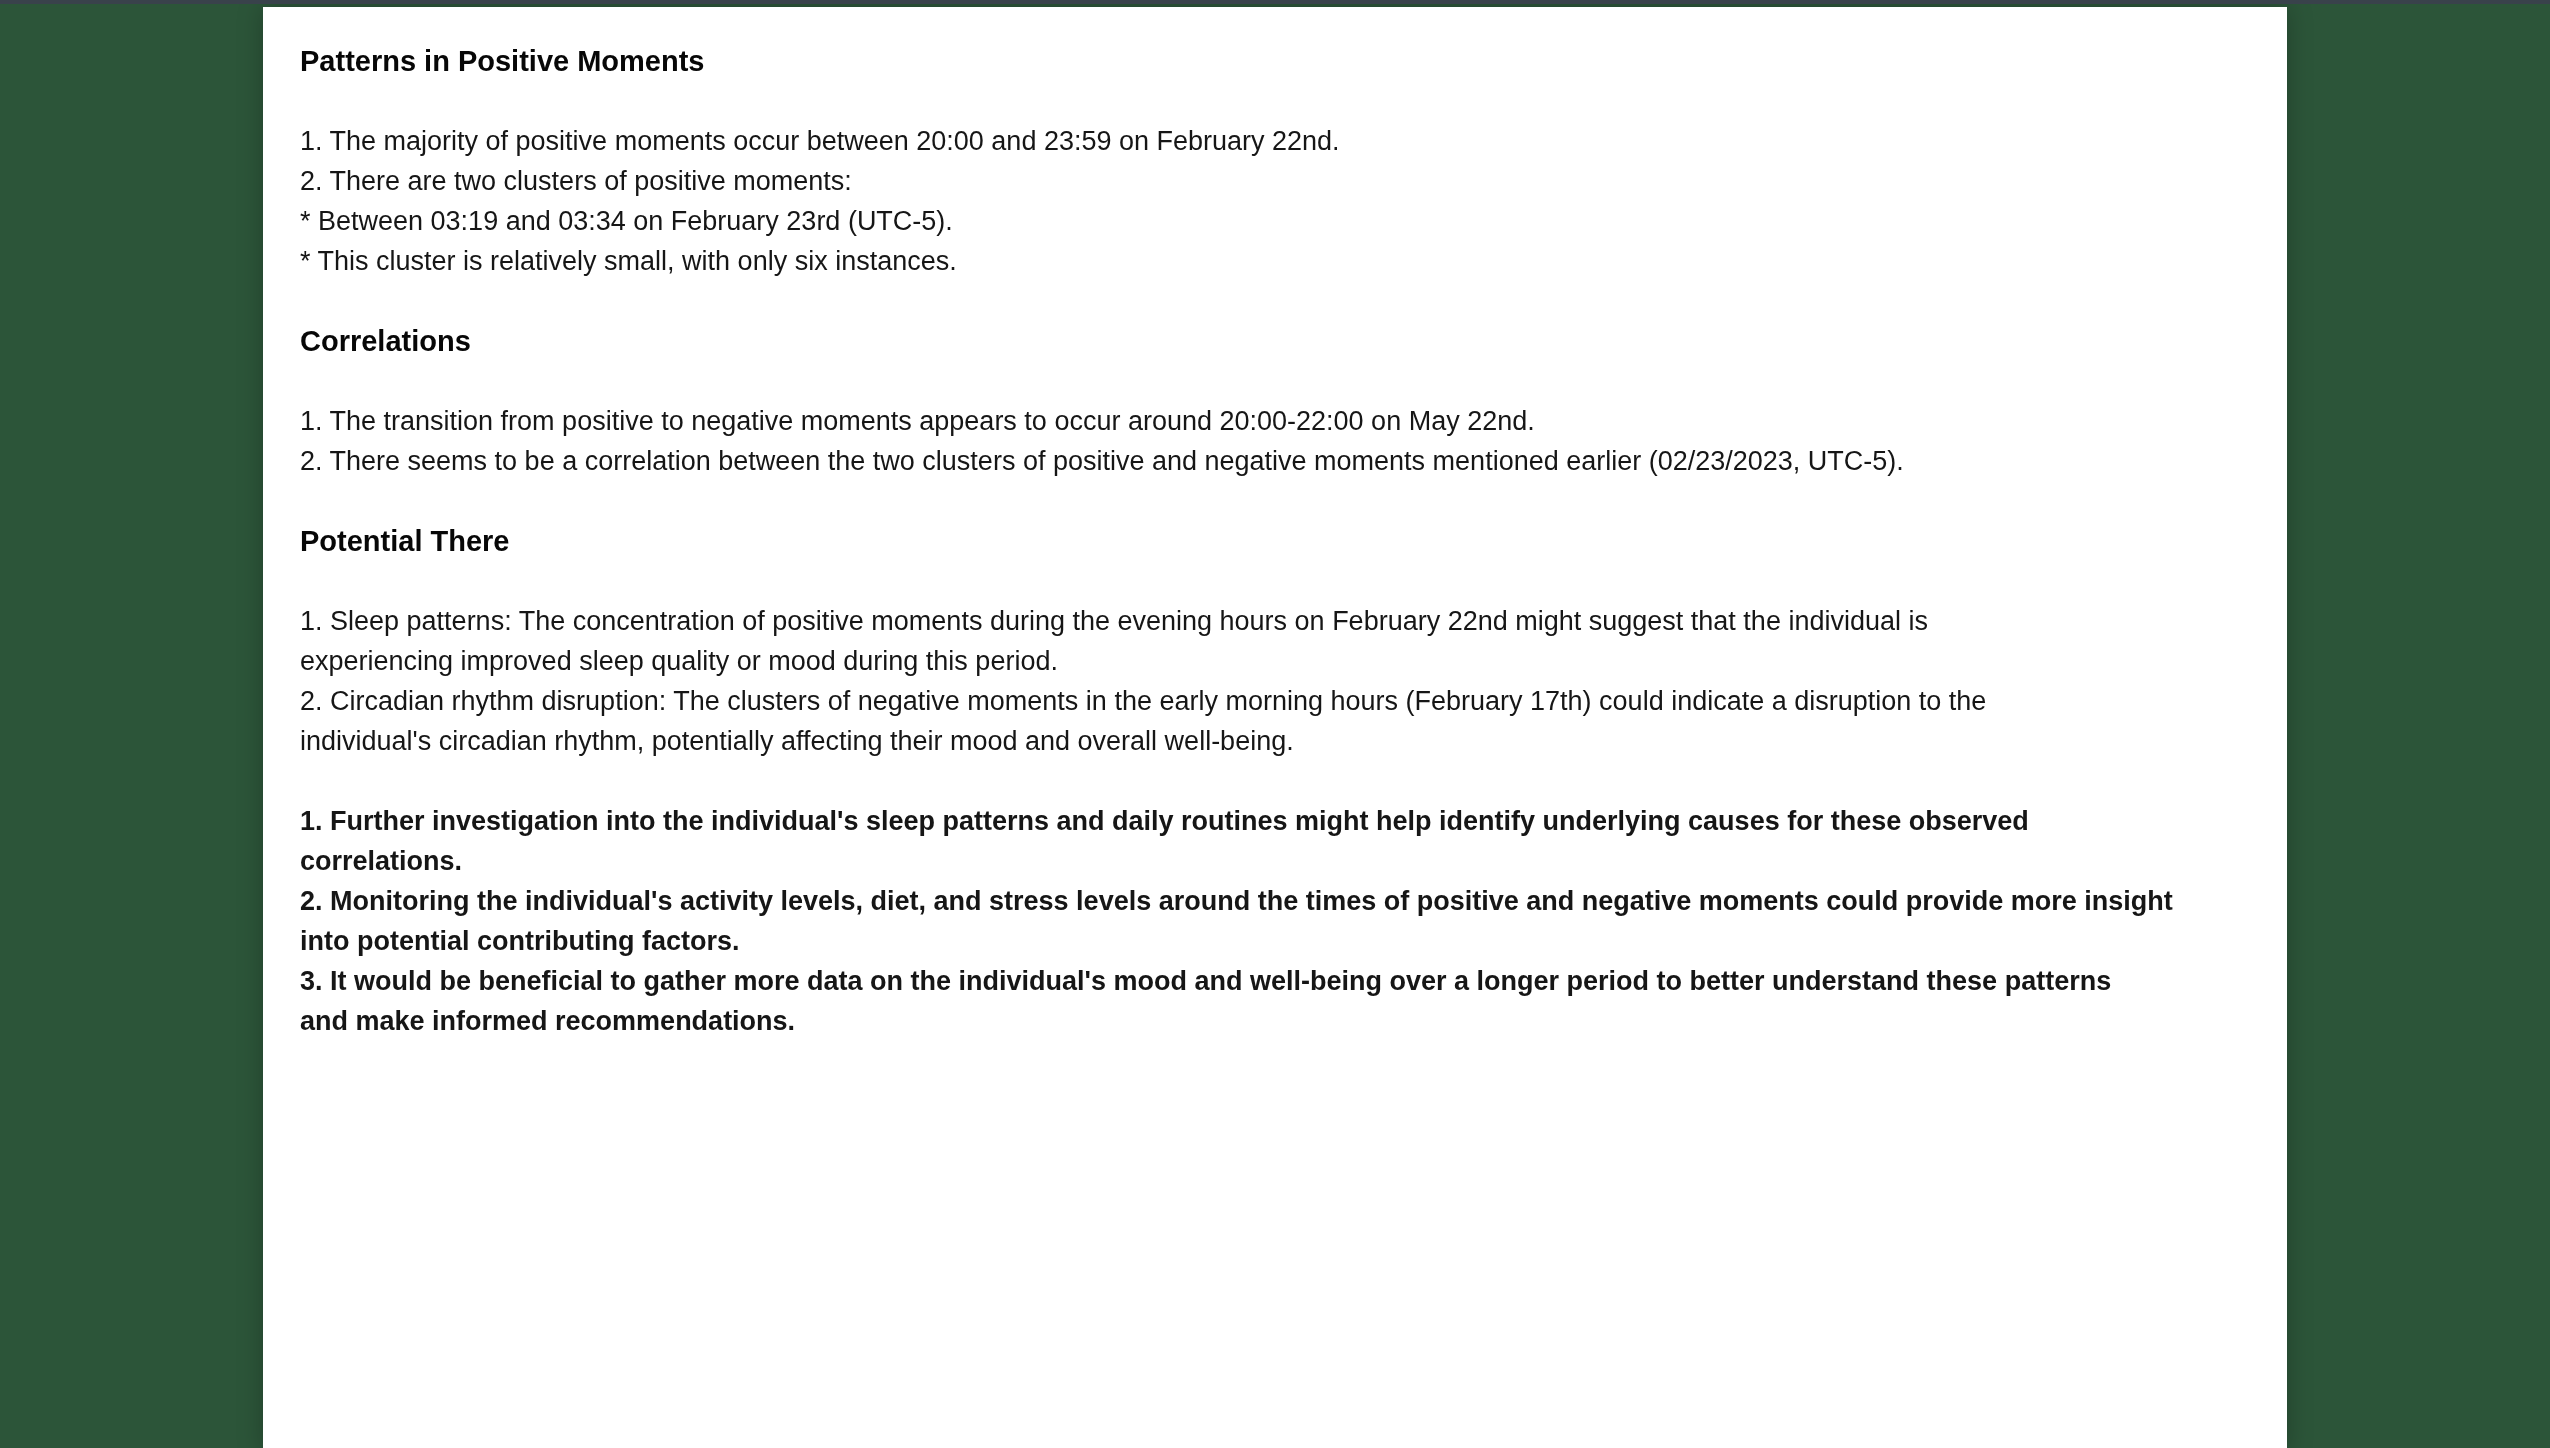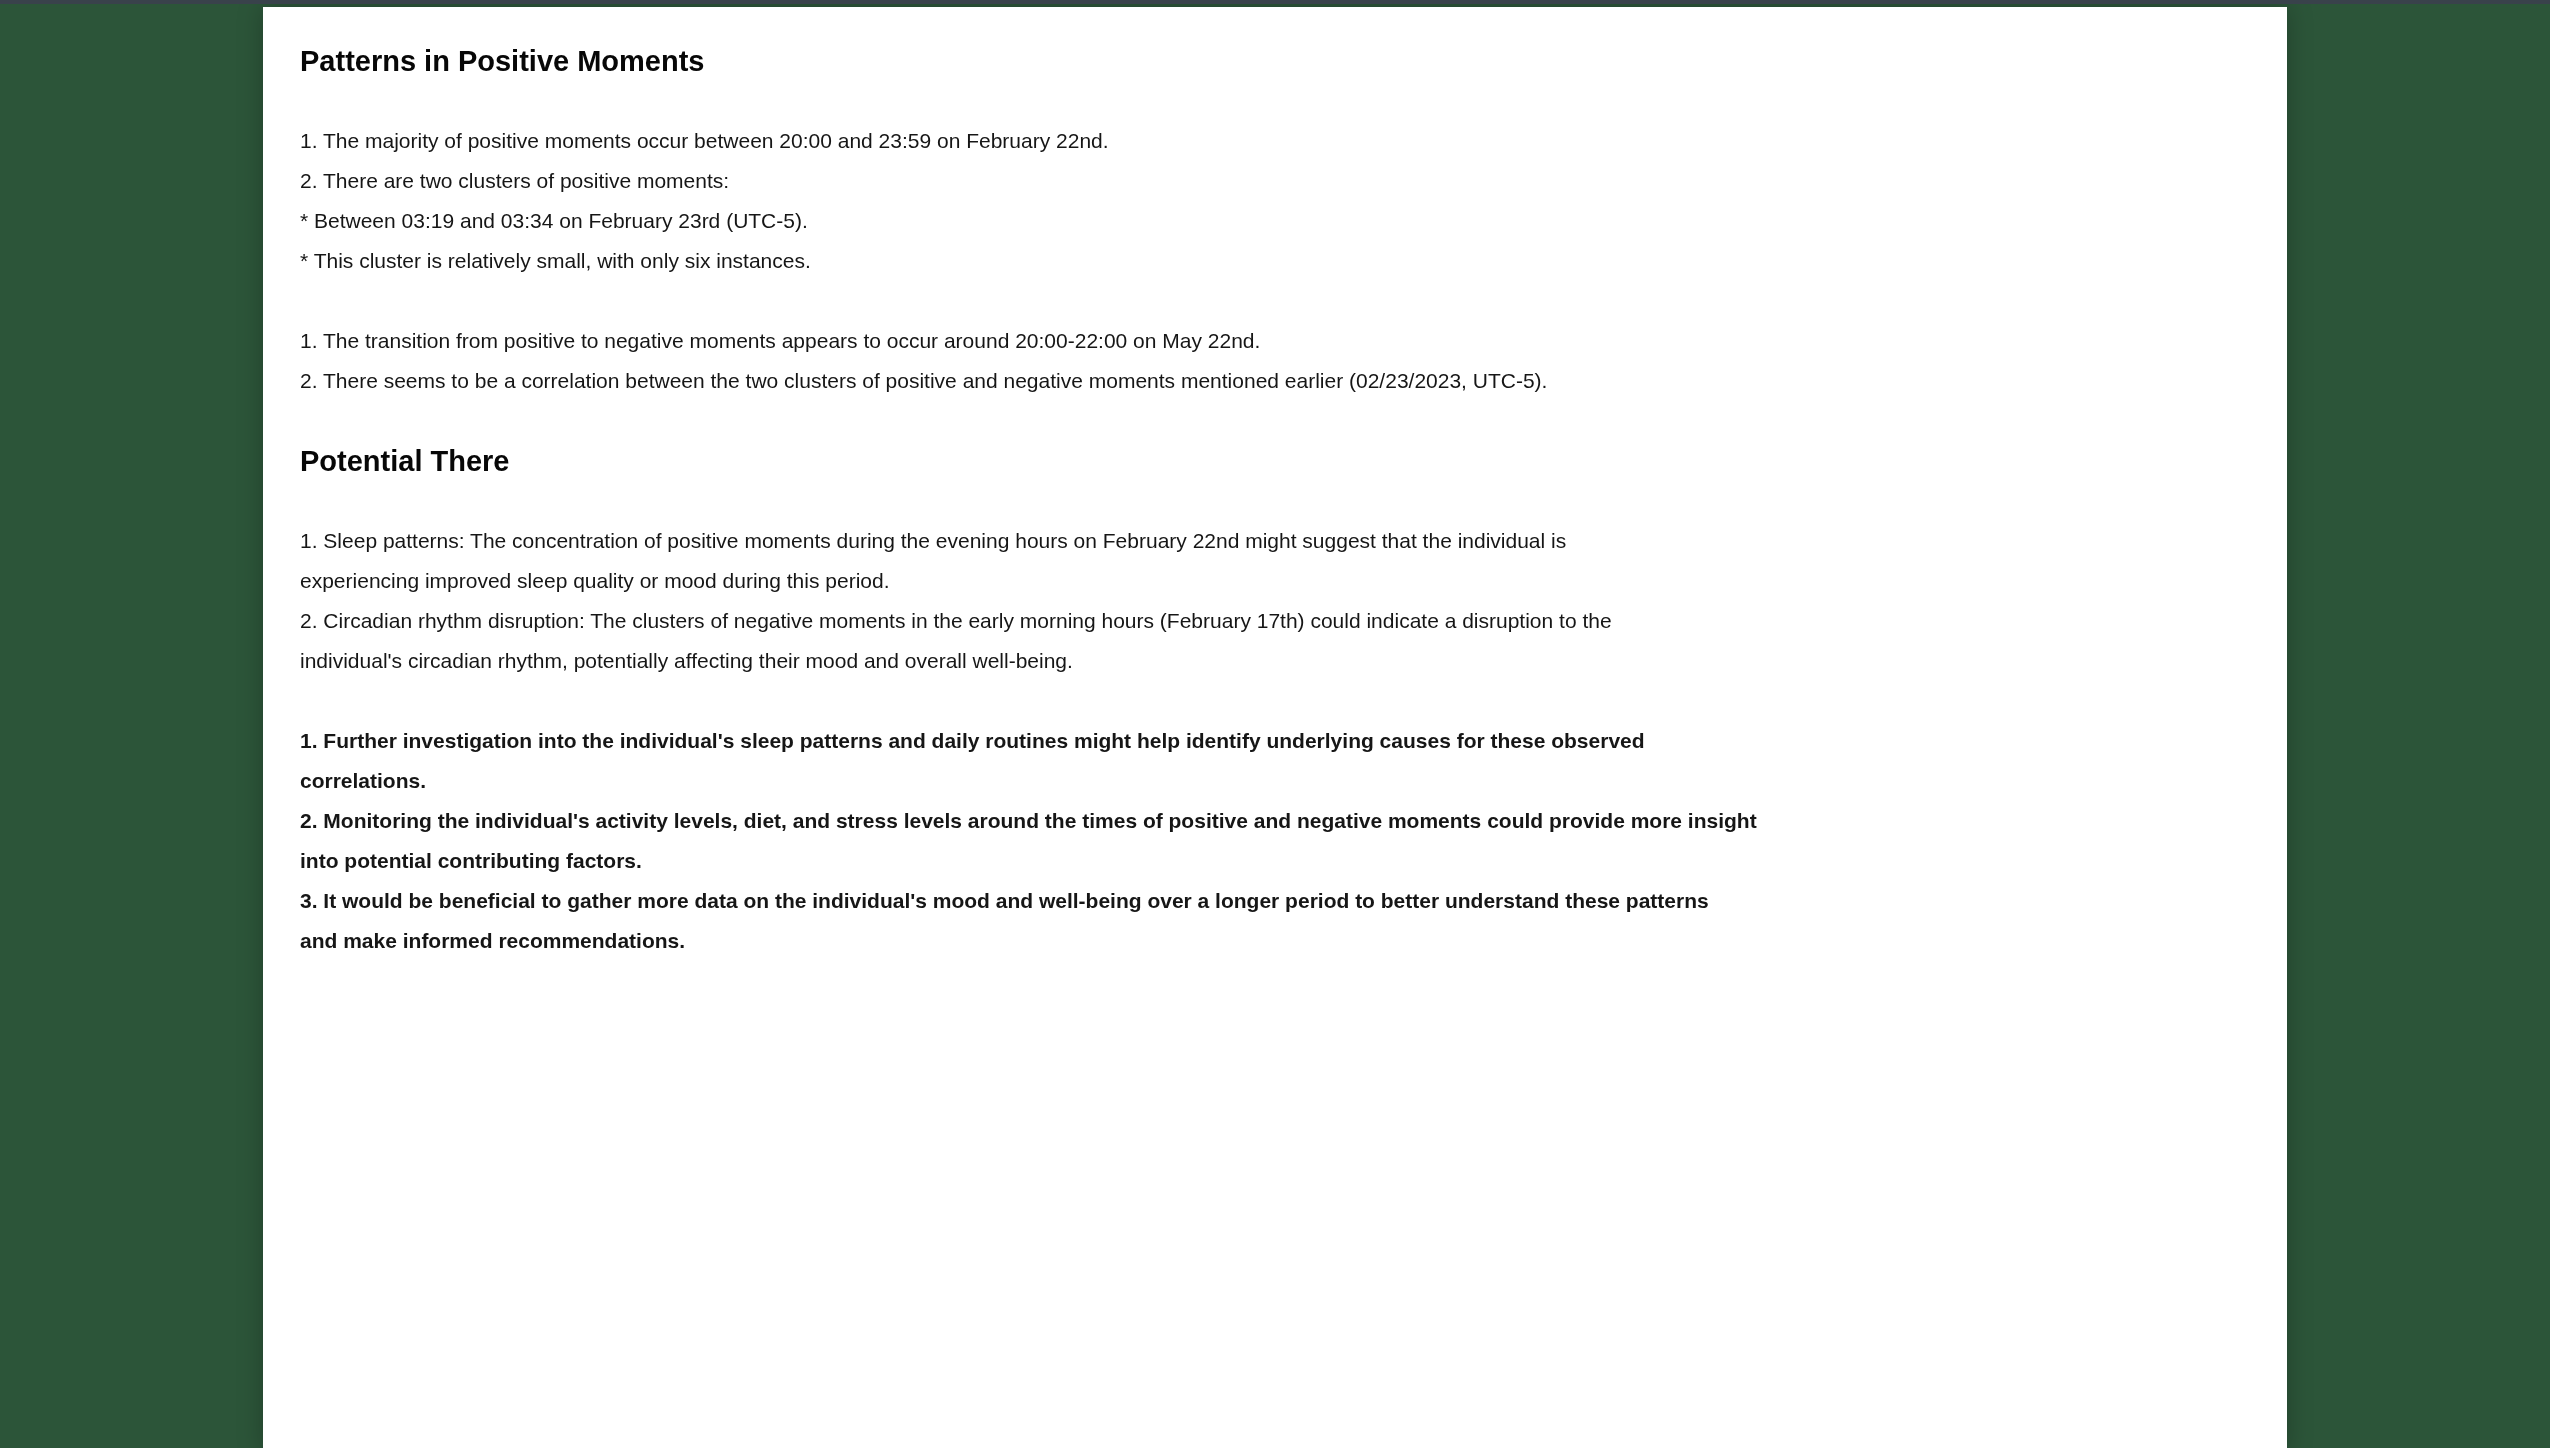--- a/index.html
+++ b/index.html
@@ -41,21 +41,21 @@
     padding: 0;
   }
   .section-heading {
     font-size: 29px;
     line-height: 40px;
     font-weight: 700;
     color: #070707;
     margin: 0 0 40px 0;
   }
   .section-body {
-    font-size: 21px;
+    font-size: 27px;
     line-height: 40px;
     font-weight: 400;
     color: #161616;
     margin: 0 0 40px 0;
     white-space: pre-line;
   }
   .section:last-child .section-body {
     margin-bottom: 0;
     font-weight: bold;
   }
@@ -72,20 +72,21 @@
     <p class="section-body">1. The majority of positive moments occur between 20:00 and 23:59 on February 22nd.
 2. There are two clusters of positive moments:
 * Between 03:19 and 03:34 on February 23rd (UTC-5).
 * This cluster is relatively small, with only six instances.</p>
   </section>
 
   <section class="section">
   </section>
 
   <section class="section">
+    <h2 class="section-heading">Correlations</h2>
     <p class="section-body">1. The transition from positive to negative moments appears to occur around 20:00-22:00 on May 22nd.
 2. There seems to be a correlation between the two clusters of positive and negative moments mentioned earlier (02/23/2023, UTC-5).</p>
   </section>
 
   <section class="section">
     <h2 class="section-heading">Potential There</h2>
     <p class="section-body">1. Sleep patterns: The concentration of positive moments during the evening hours on February 22nd might suggest that the individual is
 experiencing improved sleep quality or mood during this period.
 2. Circadian rhythm disruption: The clusters of negative moments in the early morning hours (February 17th) could indicate a disruption to the
 individual's circadian rhythm, potentially affecting their mood and overall well-being.</p>

